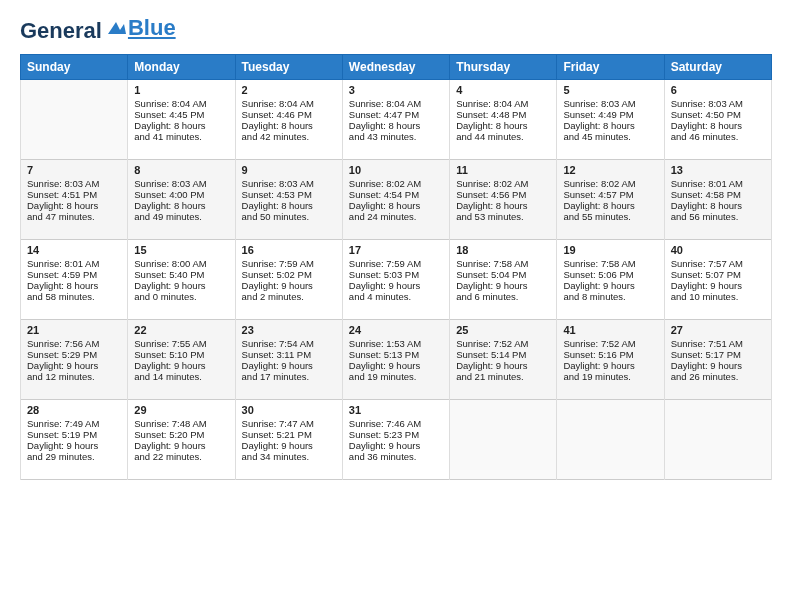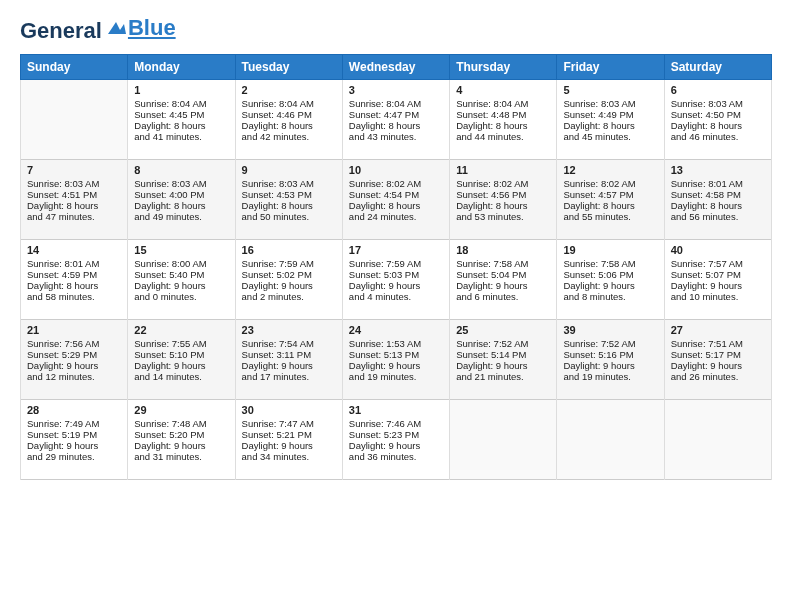--- a/index.html
+++ b/index.html
@@ -296,21 +296,21 @@
             <div>and 19 minutes.</div>
           </td>
           <td>
             <span class="day-num">25</span>
             <div>Sunrise: 7:52 AM</div>
             <div>Sunset: 5:14 PM</div>
             <div>Daylight: 9 hours</div>
             <div>and 21 minutes.</div>
           </td>
           <td>
-            <span class="day-num">39</span>
+            <span class="day-num">41</span>
             <div>Sunrise: 7:52 AM</div>
             <div>Sunset: 5:16 PM</div>
             <div>Daylight: 9 hours</div>
             <div>and 19 minutes.</div>
           </td>
           <td>
             <span class="day-num">27</span>
             <div>Sunrise: 7:51 AM</div>
             <div>Sunset: 5:17 PM</div>
             <div>Daylight: 9 hours</div>
@@ -323,21 +323,21 @@
             <div>Sunrise: 7:49 AM</div>
             <div>Sunset: 5:19 PM</div>
             <div>Daylight: 9 hours</div>
             <div>and 29 minutes.</div>
           </td>
           <td>
             <span class="day-num">29</span>
             <div>Sunrise: 7:48 AM</div>
             <div>Sunset: 5:20 PM</div>
             <div>Daylight: 9 hours</div>
-            <div>and 31 minutes.</div>
+            <div>and 22 minutes.</div>
           </td>
           <td>
             <span class="day-num">30</span>
             <div>Sunrise: 7:47 AM</div>
             <div>Sunset: 5:21 PM</div>
             <div>Daylight: 9 hours</div>
             <div>and 34 minutes.</div>
           </td>
           <td>
             <span class="day-num">31</span>

